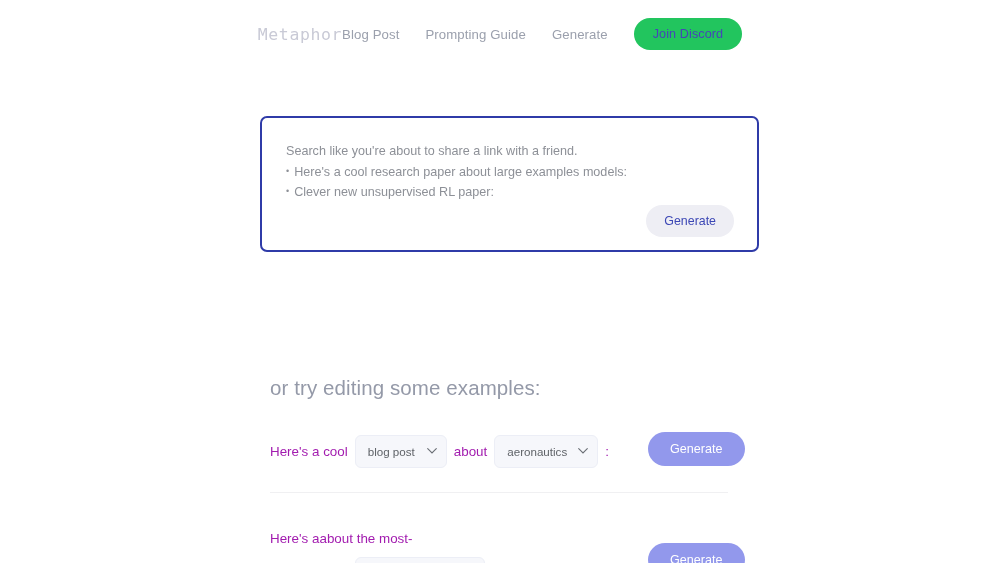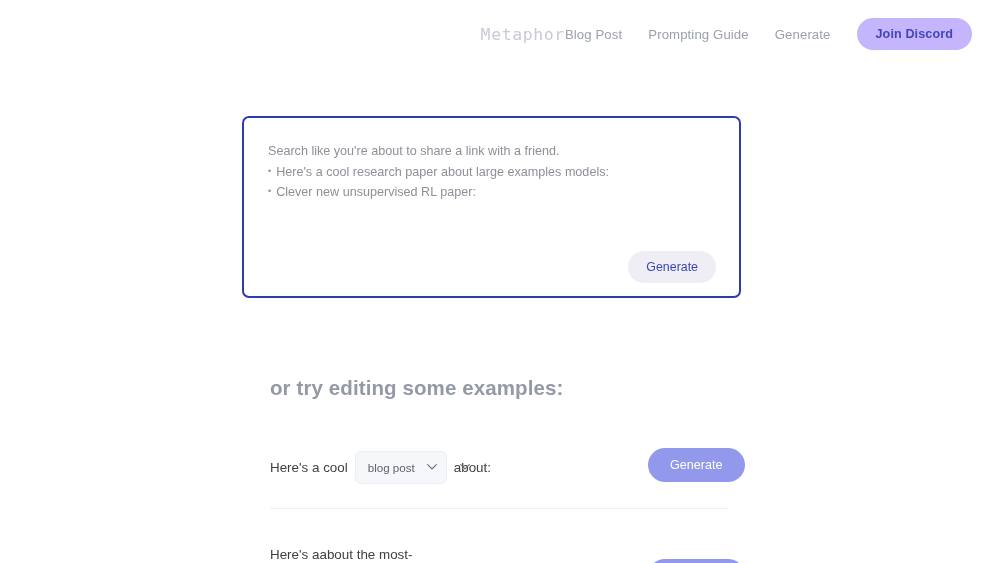--- a/index.html
+++ b/index.html
@@ -15,21 +15,21 @@
   }
 
   
   .header {
     position: absolute;
     top: 0; left: 0;
     width: 1000px;
     height: 68px;
     display: flex;
     align-items: center;
-    justify-content: flex-end;
+    justify-content: center;
     padding: 0 28px 0 28px;
   }
   .logo {
     font-family: "DejaVu Sans Mono", "Liberation Mono", monospace;
     font-size: 16.5px;
     letter-spacing: 0.6px;
     color: #c9cad6;
     font-weight: 400;
     user-select: none;
   }
@@ -39,39 +39,39 @@
     gap: 26px;
   }
   .nav-link {
     font-size: 13.2px;
     color: #9ba0ad;
     text-decoration: none;
     white-space: nowrap;
     letter-spacing: 0.1px;
   }
   .nav-cta {
-    background: #c4b5fd;
+    background: #22c55e;
     color: #4546b8;
     font-size: 12.6px;
-    font-weight: bold;
+    font-weight: normal;
     border: none;
     border-radius: 16px;
     padding: 9px 19px;
     white-space: nowrap;
     cursor: pointer;
     letter-spacing: 0.1px;
   }
 
   
   .search-card {
     position: absolute;
-    left: 242px;
+    left: 260px;
     top: 116px;
     width: 499px;
-    height: 182px;
+    height: 136px;
     border: 2px solid #2f3ba8;
     border-radius: 7px;
     background: #ffffff;
     padding: 24px 24px 0 24px;
   }
   .ph-line {
     font-size: 12.6px;
     line-height: 19.5px;
     color: #8d9097;
     white-space: nowrap;
@@ -100,34 +100,34 @@
   .examples {
     position: absolute;
     left: 270px;
     top: 376px;
     width: 460px;
   }
   .examples-title {
     font-size: 20.5px;
     color: #9499a8;
     letter-spacing: 0.1px;
-    margin: 0 0 48px 0;
-    font-weight: 700;
+    margin: 0 0 32px 0;
+    font-weight: 400;
   }
   .example-row {
     display: flex;
     align-items: center;
     flex-wrap: wrap;
     gap: 0px;
     position: relative;
     min-height: 38px;
   }
   .ex-text {
     font-size: 13.4px;
-    color: #404040;
+    color: #a21caf;
     white-space: nowrap;
   }
   .select {
     appearance: none;
     -webkit-appearance: none;
     background: #f6f7fb;
     border: 1px solid #eceef6;
     border-radius: 6px;
     color: #5f6368;
     font-size: 11.6px;
@@ -209,20 +209,23 @@
     <span class="select-wrap">
       <select class="select">
         <option>blog post</option>
       </select>
       <svg class="chev" viewBox="0 0 10 6">
         <path d="M0.7 0.7 L5 5 L9.3 0.7" fill="none" stroke="#6b6f76" stroke-width="1.1" stroke-linecap="round"></path>
       </svg>
     </span>
     <span class="ex-text">about</span>
     <span class="select-wrap">
+      <select class="select">
+        <option>aeronautics</option>
+      </select>
       <svg class="chev" viewBox="0 0 10 6">
         <path d="M0.7 0.7 L5 5 L9.3 0.7" fill="none" stroke="#6b6f76" stroke-width="1.1" stroke-linecap="round"></path>
       </svg>
     </span>
     <span class="ex-text">:</span>
     <button class="gen-purple row1-gen">Generate</button>
   </div>
 
   <div class="divider"></div>
 

